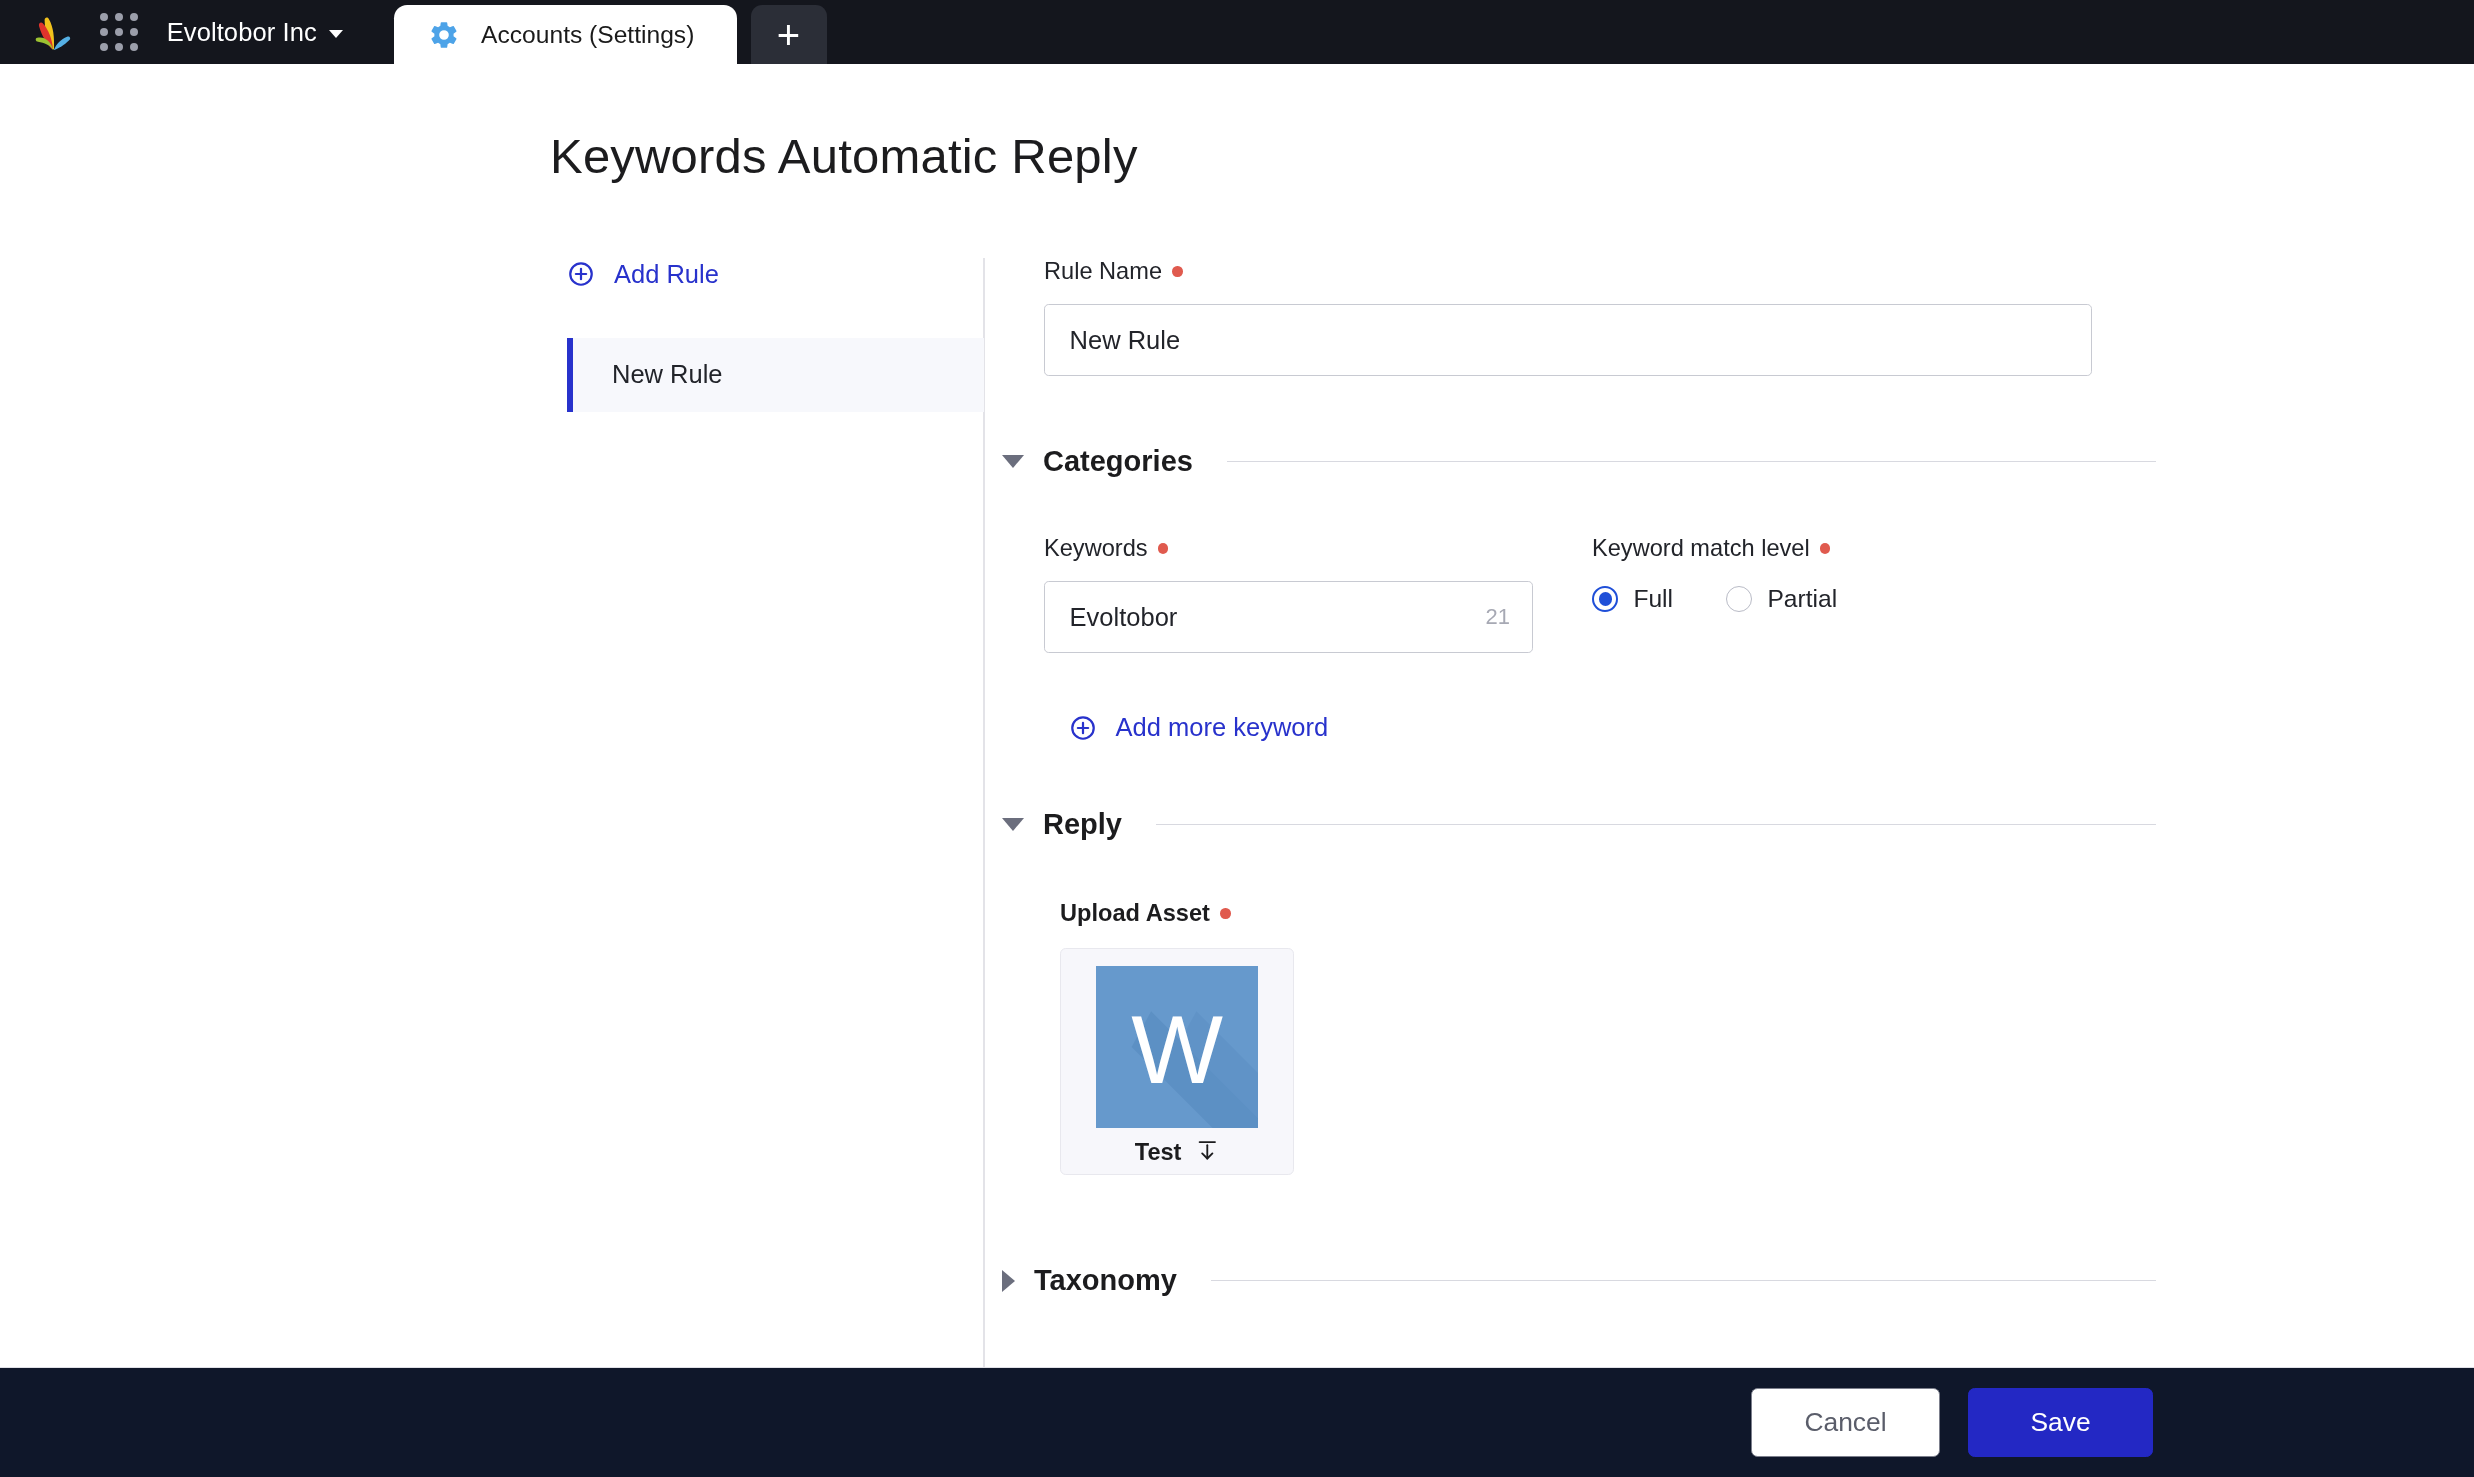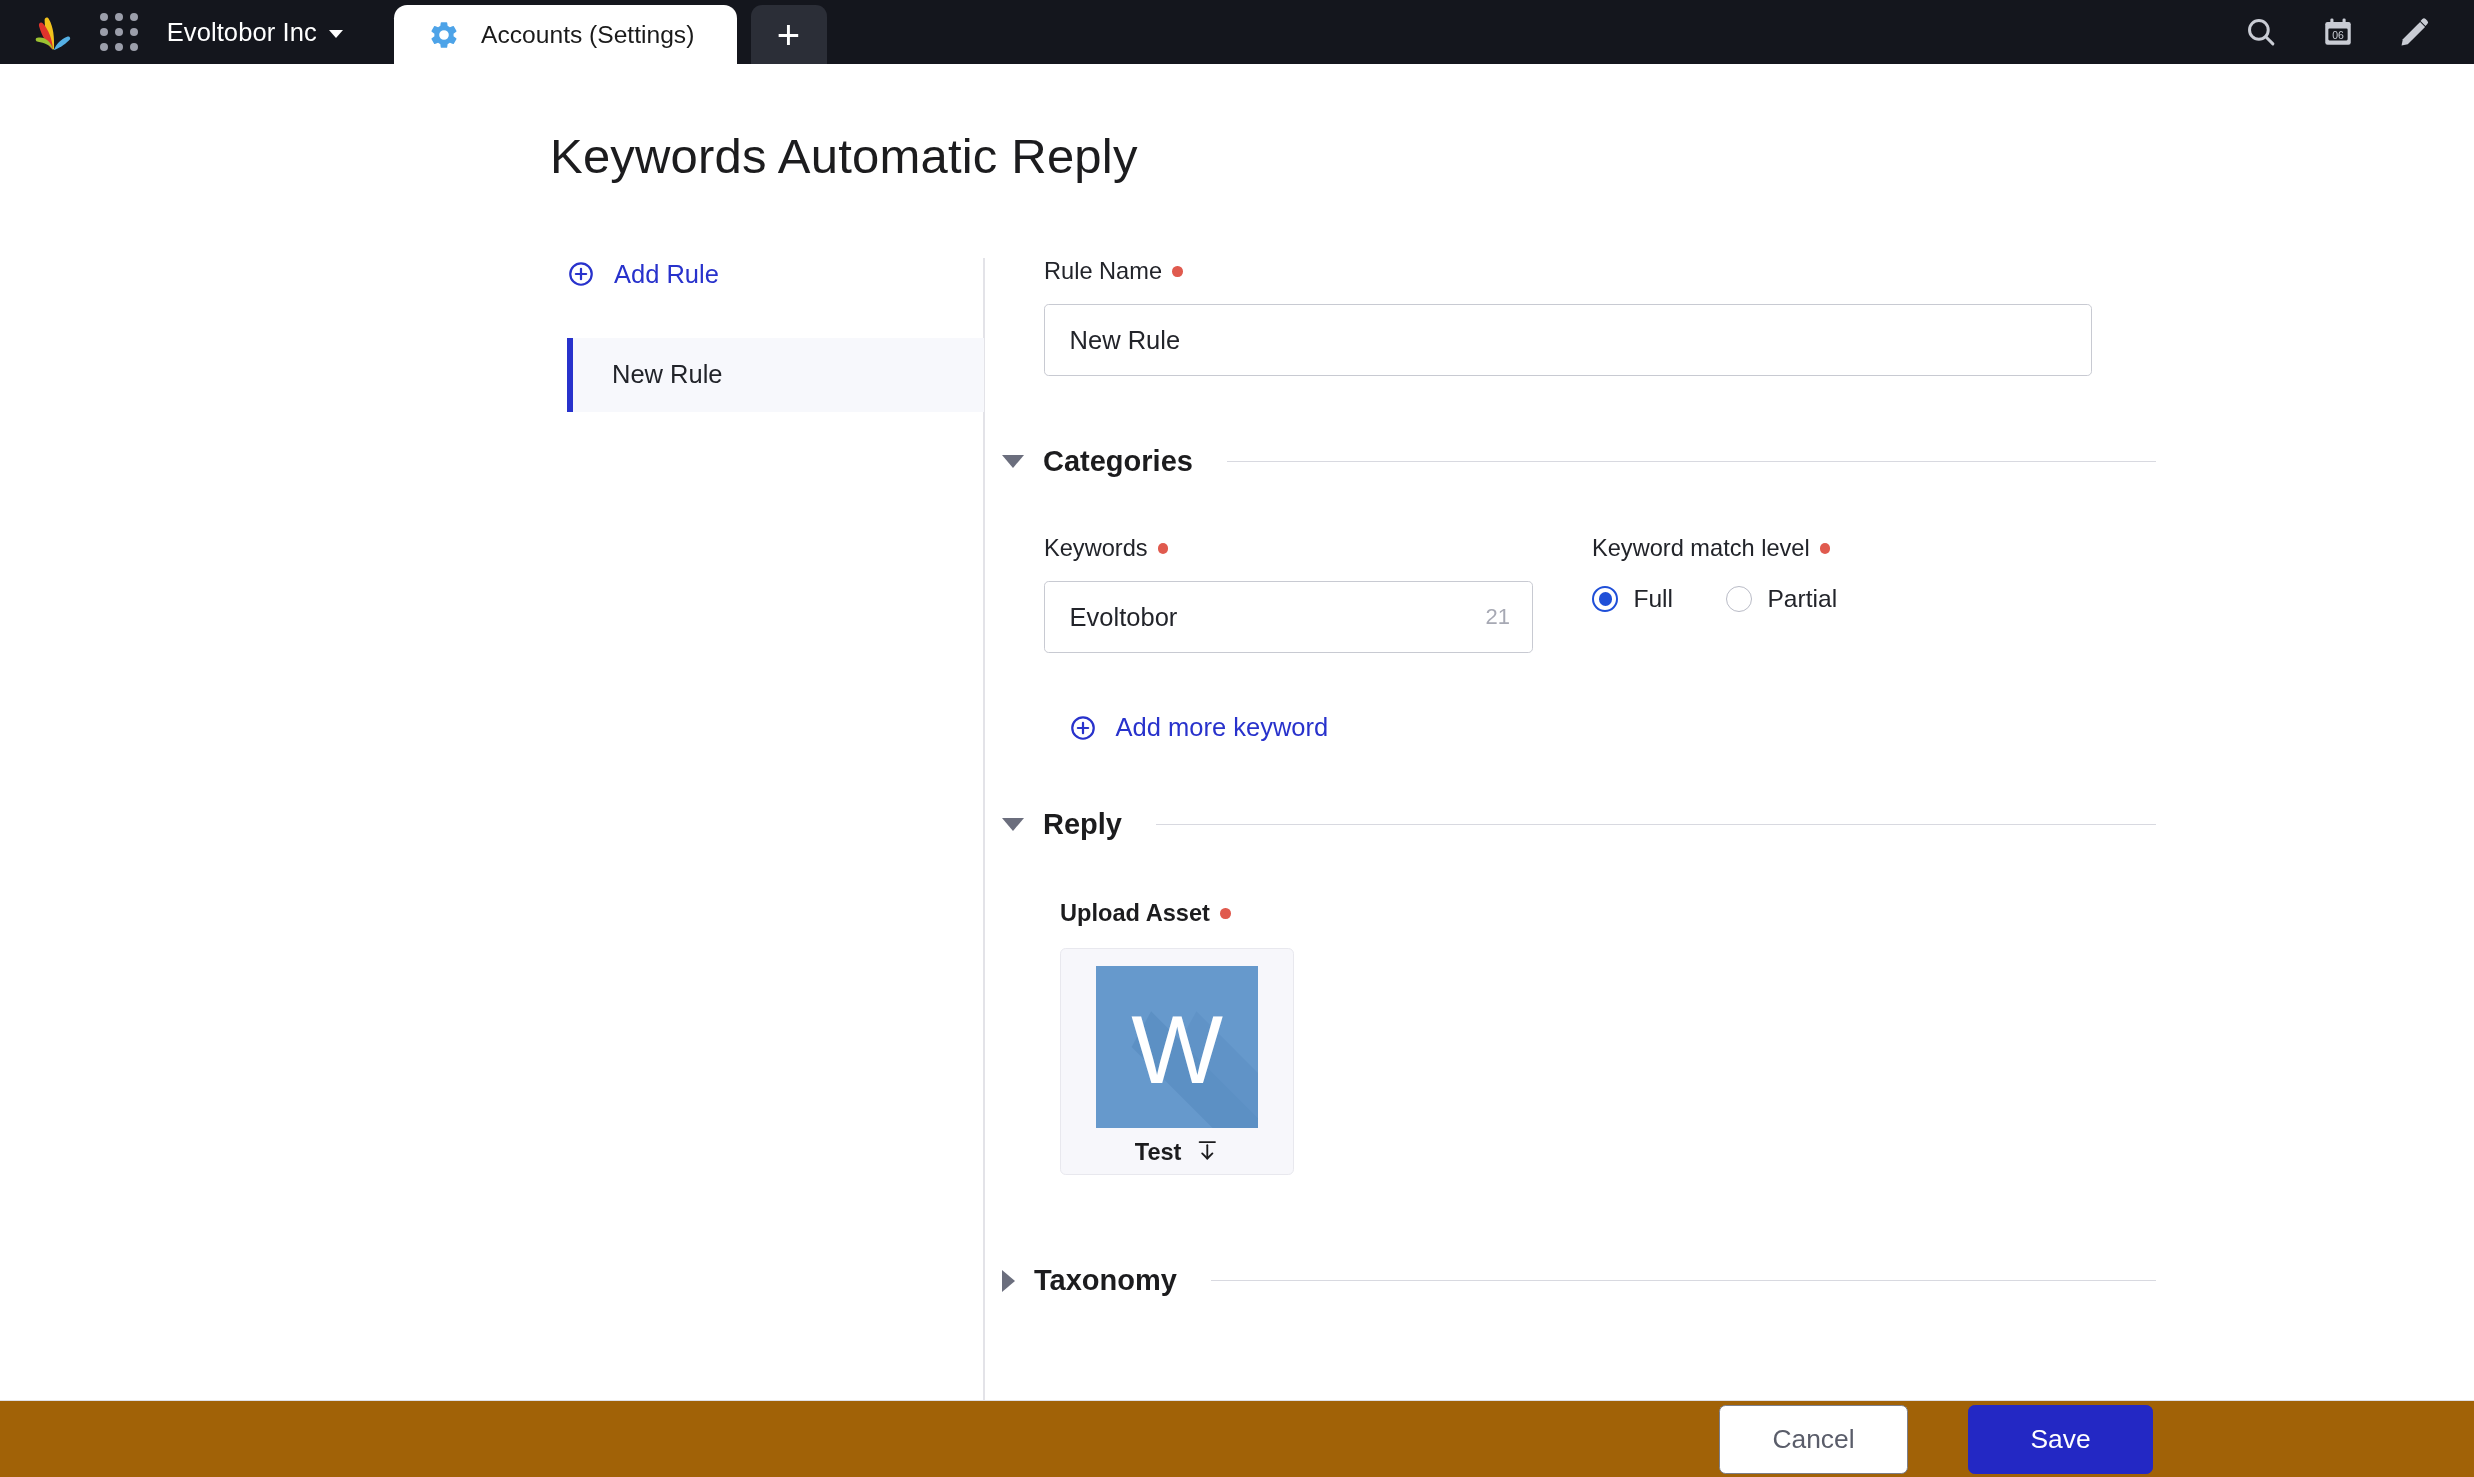--- a/index.html
+++ b/index.html
@@ -206,25 +206,25 @@
     padding-top: 17px;
     cursor: pointer;
   }
   .asset-thumb { width: 162px; height: 162px; display: block; }
   .asset-foot { display: flex; align-items: center; gap: 13.2px; margin-top: 10.4px; }
   .asset-name { font-size: 23.6px; font-weight: bold; color: #1c1c1e; }
 
   
   .footer {
     position: absolute; left: 0; bottom: 0;
-    width: 2475px; height: 77px;
-    background: #a16207;
+    width: 2475px; height: 110px;
+    background: #0f172a;
     border-top: 1.9px solid #e0e0e6;
     display: flex; align-items: center; justify-content: flex-end;
-    padding-right: 322px; gap: 60px;
+    padding-right: 322px; gap: 28px;
   }
   .btn {
     height: 69px; border-radius: 6.6px;
     display: flex; align-items: center; justify-content: center;
     font-size: 26.4px; cursor: pointer;
   }
   .btn-cancel {
     width: 189px; background: #ffffff;
     border: 1.7px solid #7c7f8c; color: #5a5d6a;
   }
@@ -275,43 +275,20 @@
           <circle cx="12" cy="12" r="2.1" fill="#ffffff"></circle>
         </svg>
       </span>
       <span class="tab-label">Accounts (Settings)</span>
     </div>
     <div class="tab-add">
       <span class="plus-glyph">+</span>
     </div>
   </div>
 
-  <div class="topbar-right">
-    <span>
-      <svg class="tb-icon" width="34" height="34" viewBox="0 0 24 24" fill="none" stroke="#c9ccd4" stroke-width="2.1" stroke-linecap="round">
-        <circle cx="10.5" cy="10.5" r="6.6"></circle>
-        <line x1="15.4" y1="15.4" x2="20.4" y2="20.4"></line>
-      </svg>
-    </span>
-    <span>
-      <svg class="tb-icon" width="34" height="34" viewBox="0 0 24 24">
-        <rect x="3" y="5" width="18" height="16" rx="1.6" fill="#c9ccd4"></rect>
-        <rect x="5.2" y="9.6" width="13.6" height="8.4" rx="0.8" fill="#14161d"></rect>
-        <rect x="6.6" y="2.4" width="2.2" height="4" rx="1" fill="#c9ccd4"></rect>
-        <rect x="15.2" y="2.4" width="2.2" height="4" rx="1" fill="#c9ccd4"></rect>
-        <text x="12" y="17" font-size="7.4" font-family="Liberation Sans, sans-serif" fill="#c9ccd4" text-anchor="middle">06</text>
-      </svg>
-    </span>
-    <span>
-      <svg class="tb-icon" width="34" height="34" viewBox="0 0 24 24" fill="#c9ccd4">
-        <path d="M3.4 17.1l-0.9 4.4 4.4-0.9L19.1 8.4l-3.5-3.5L3.4 17.1z"></path>
-        <path d="M17.2 2.9l-1.3 1.3 3.5 3.5 1.3-1.3a1.6 1.6 0 000-2.3l-1.2-1.2a1.6 1.6 0 00-2.3 0z"></path>
-      </svg>
-    </span>
-  </div>
 </div>
 
 <div class="page">
 
   <div class="page-title">Keywords Automatic Reply</div>
 
   <div class="content">
     <div class="v-divider"></div>
 
     <div class="rule-list">

